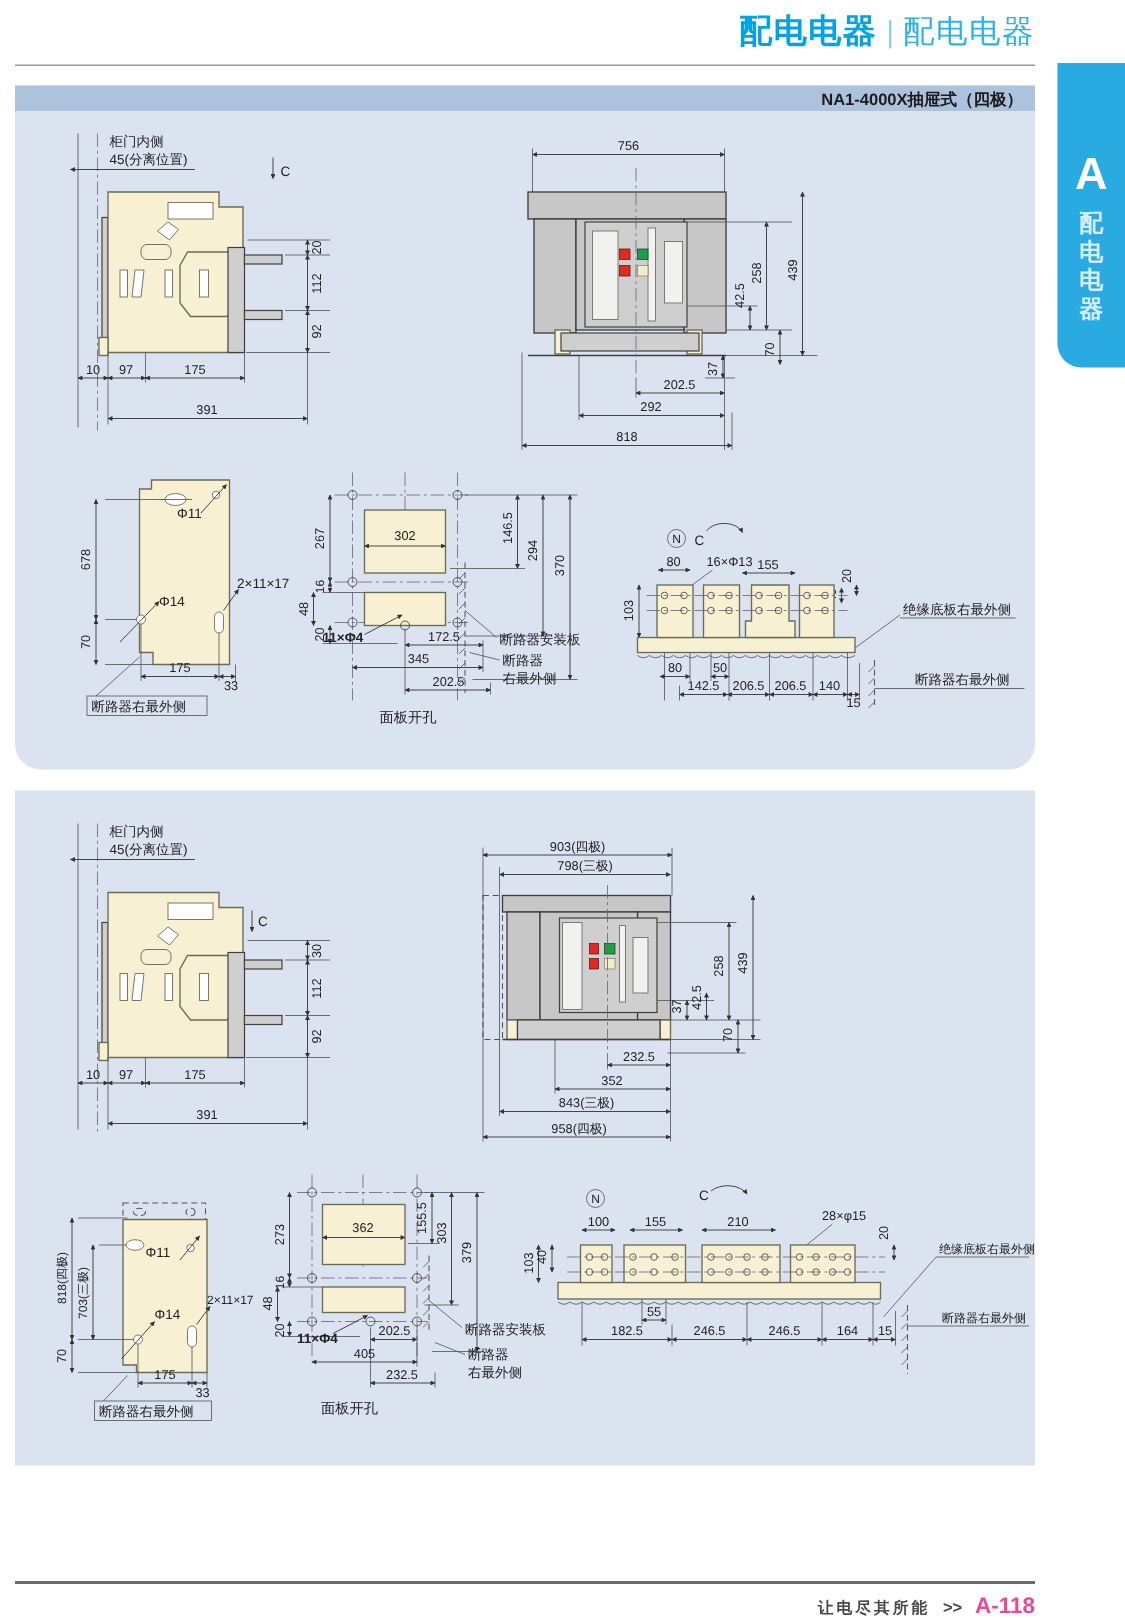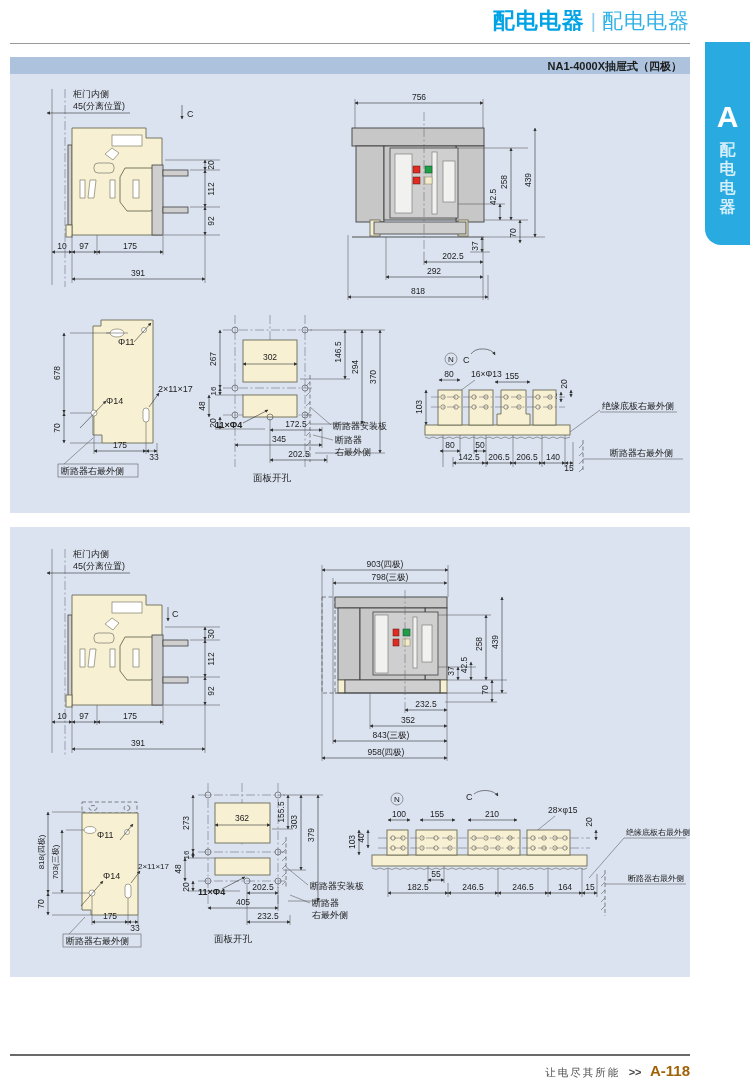--- a/index.html
+++ b/index.html
@@ -9,42 +9,42 @@
   .hdr .brand{font-size:22px;font-weight:bold;color:#00a3e6;letter-spacing:1px;}
   .hdr .sep{font-size:20px;color:#8ecdee;margin:0 6px;font-weight:normal;}
   .hdr .section{font-size:21px;color:#2eb1e6;letter-spacing:1px;}
   .hrule{position:absolute;left:10px;width:680px;height:0;border-top:1px solid #9a9a9a;top:43px;}
   .tab{position:absolute;left:705px;top:42px;width:45px;height:203px;background:#29abe2;
        border-bottom-left-radius:16px;text-align:center;}
   .tab .letter{display:block;margin-top:58px;color:#fff;font-size:30px;font-weight:bold;}
   .tab .vlabel{display:block;margin:6px auto 0;color:rgba(255,255,255,.8);font-size:16px;
        font-weight:bold;width:18px;line-height:19px;word-break:break-all;}
   .panel{position:absolute;left:10px;width:680px;background:#dbe3f0;}
-  .p1{top:57px;height:456px;}
+  .p1{top:57px;height:456px;border-radius:17px;}
   .p2{top:527px;height:450px;}
   .ptitle{height:17px;background:#acc2dd;text-align:right;font-size:11px;font-weight:bold;
        color:#1c1c1c;padding:2px 8px 0 0;box-sizing:border-box;}
   svg{position:absolute;overflow:visible;}
   text{font-family:"Liberation Sans",sans-serif;fill:#222;}
   .d{font-size:8.5px;} .d8{font-size:8px;} .lbl{font-size:9px;} .cap{font-size:9.5px;}
   .s{stroke:#3f3f3f;stroke-width:.9;fill:none;}
   .thin{stroke:#555;stroke-width:.55;fill:none;}
   .dm{stroke:#333;stroke-width:.6;fill:none;}
   .cl{stroke:#667;stroke-width:.55;fill:none;stroke-dasharray:9 2.5 2 2.5;}
   .dash{stroke:#555;stroke-width:.7;fill:none;stroke-dasharray:4 2.5;}
   .cream{fill:#f7f0d2;stroke:#6b6b56;stroke-width:.9;}
   .grey{fill:#c7c7c7;stroke:#3f3f3f;stroke-width:.9;}
   .grey2{fill:#cfcfcf;stroke:#3f3f3f;stroke-width:.8;}
   .win{fill:#f1f1f0;stroke:#707070;stroke-width:.6;}
   .wslot{fill:#ffffff;stroke:#6b6b56;stroke-width:.6;}
   .ftr-line{position:absolute;left:10px;top:1054px;width:680px;border-top:2px solid #6a6a6a;}
   .ftr{position:absolute;left:0;top:1062px;width:690px;text-align:right;color:#4a4a4a;}
-  .ftr .slogan{font-size:10.5px;font-weight:normal;letter-spacing:2px;}
+  .ftr .slogan{font-size:10.5px;font-weight:bold;letter-spacing:2px;}
   .ftr .arr{font-size:11px;font-weight:bold;margin:0 4px;}
-  .ftr .pg{font-size:15px;font-weight:bold;color:#a16207;}
+  .ftr .pg{font-size:15px;font-weight:bold;color:#ec4899;}
 </style>
 </head>
 <body>
 
 <svg width="0" height="0">
   <defs>
     <marker id="ar" viewBox="0 0 10 10" refX="9" refY="5" markerWidth="8" markerHeight="5.5" orient="auto-start-reverse">
       <path d="M0,0 L10,5 L0,10 z" fill="#333"></path>
     </marker>
   </defs>

